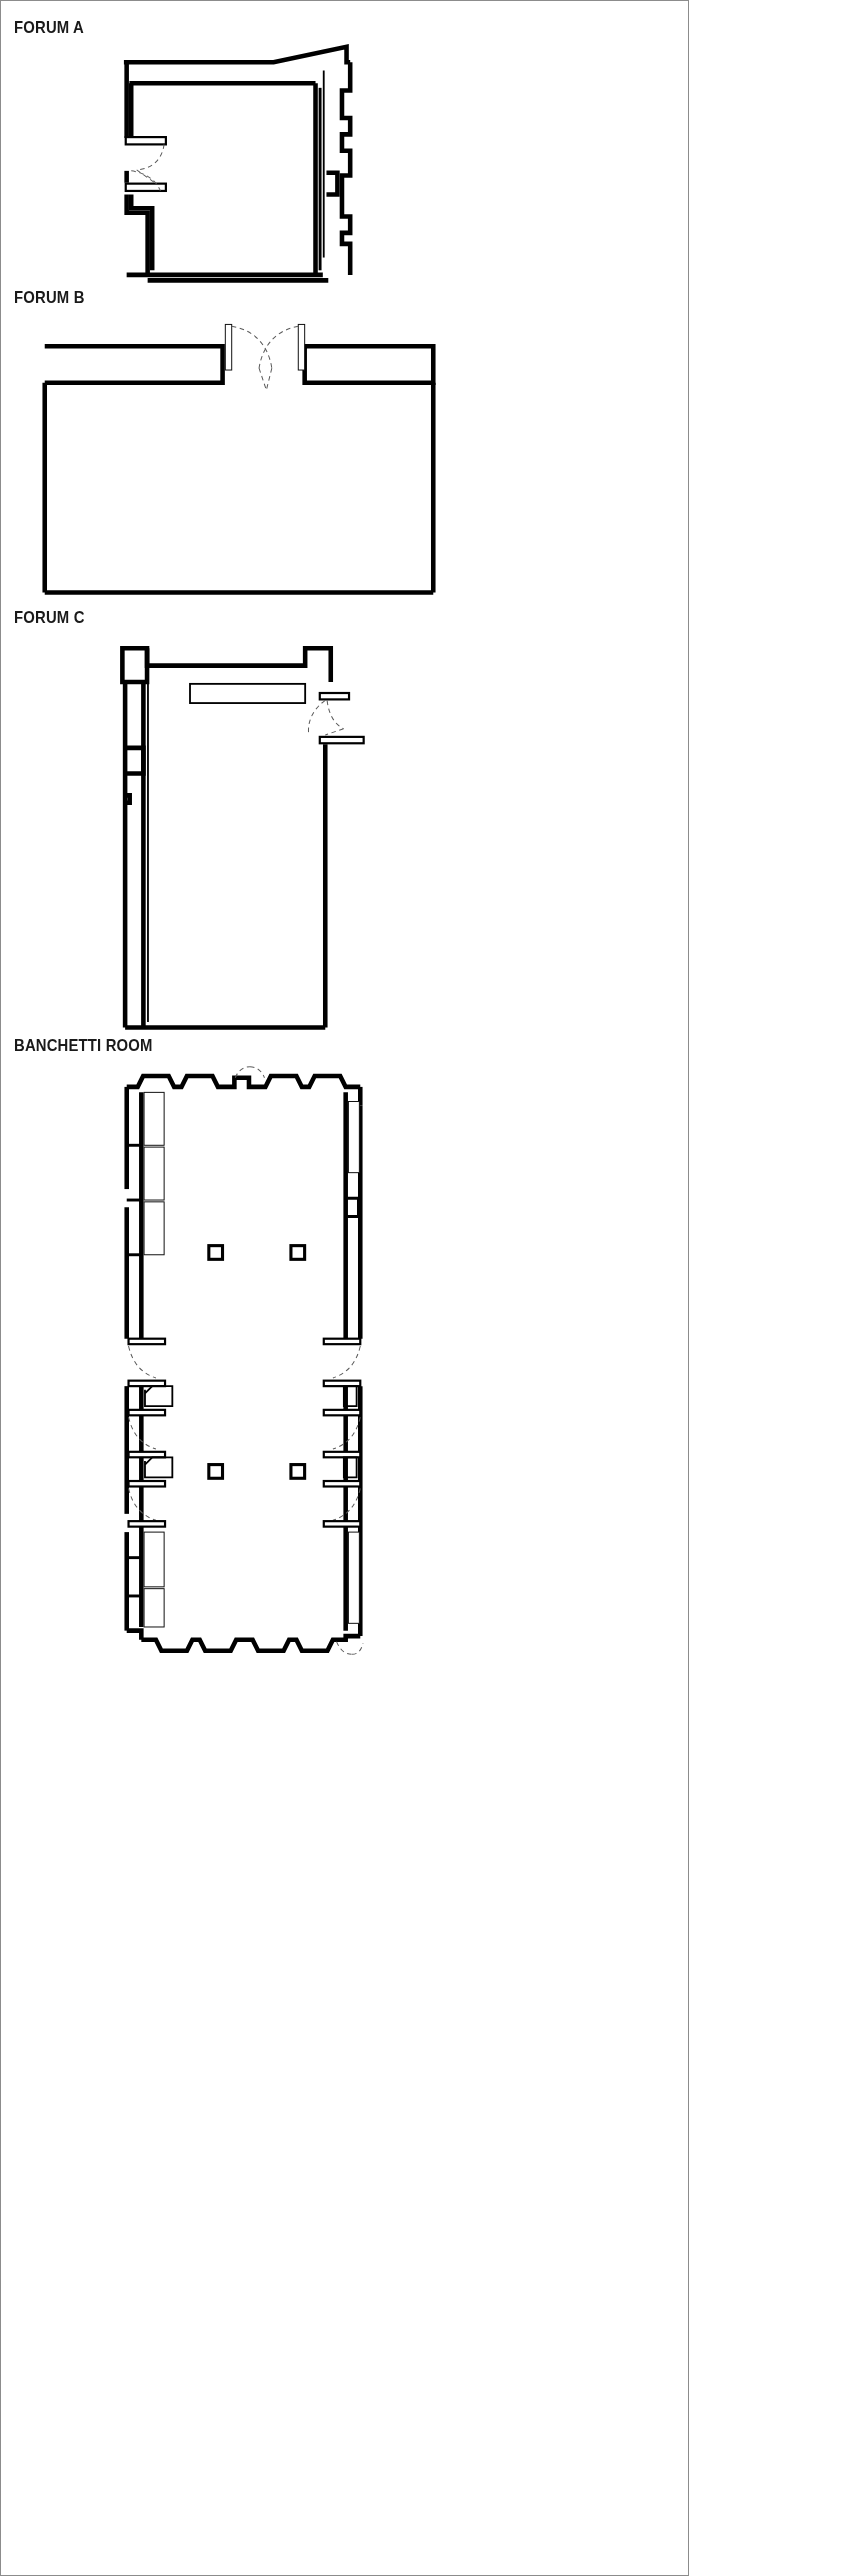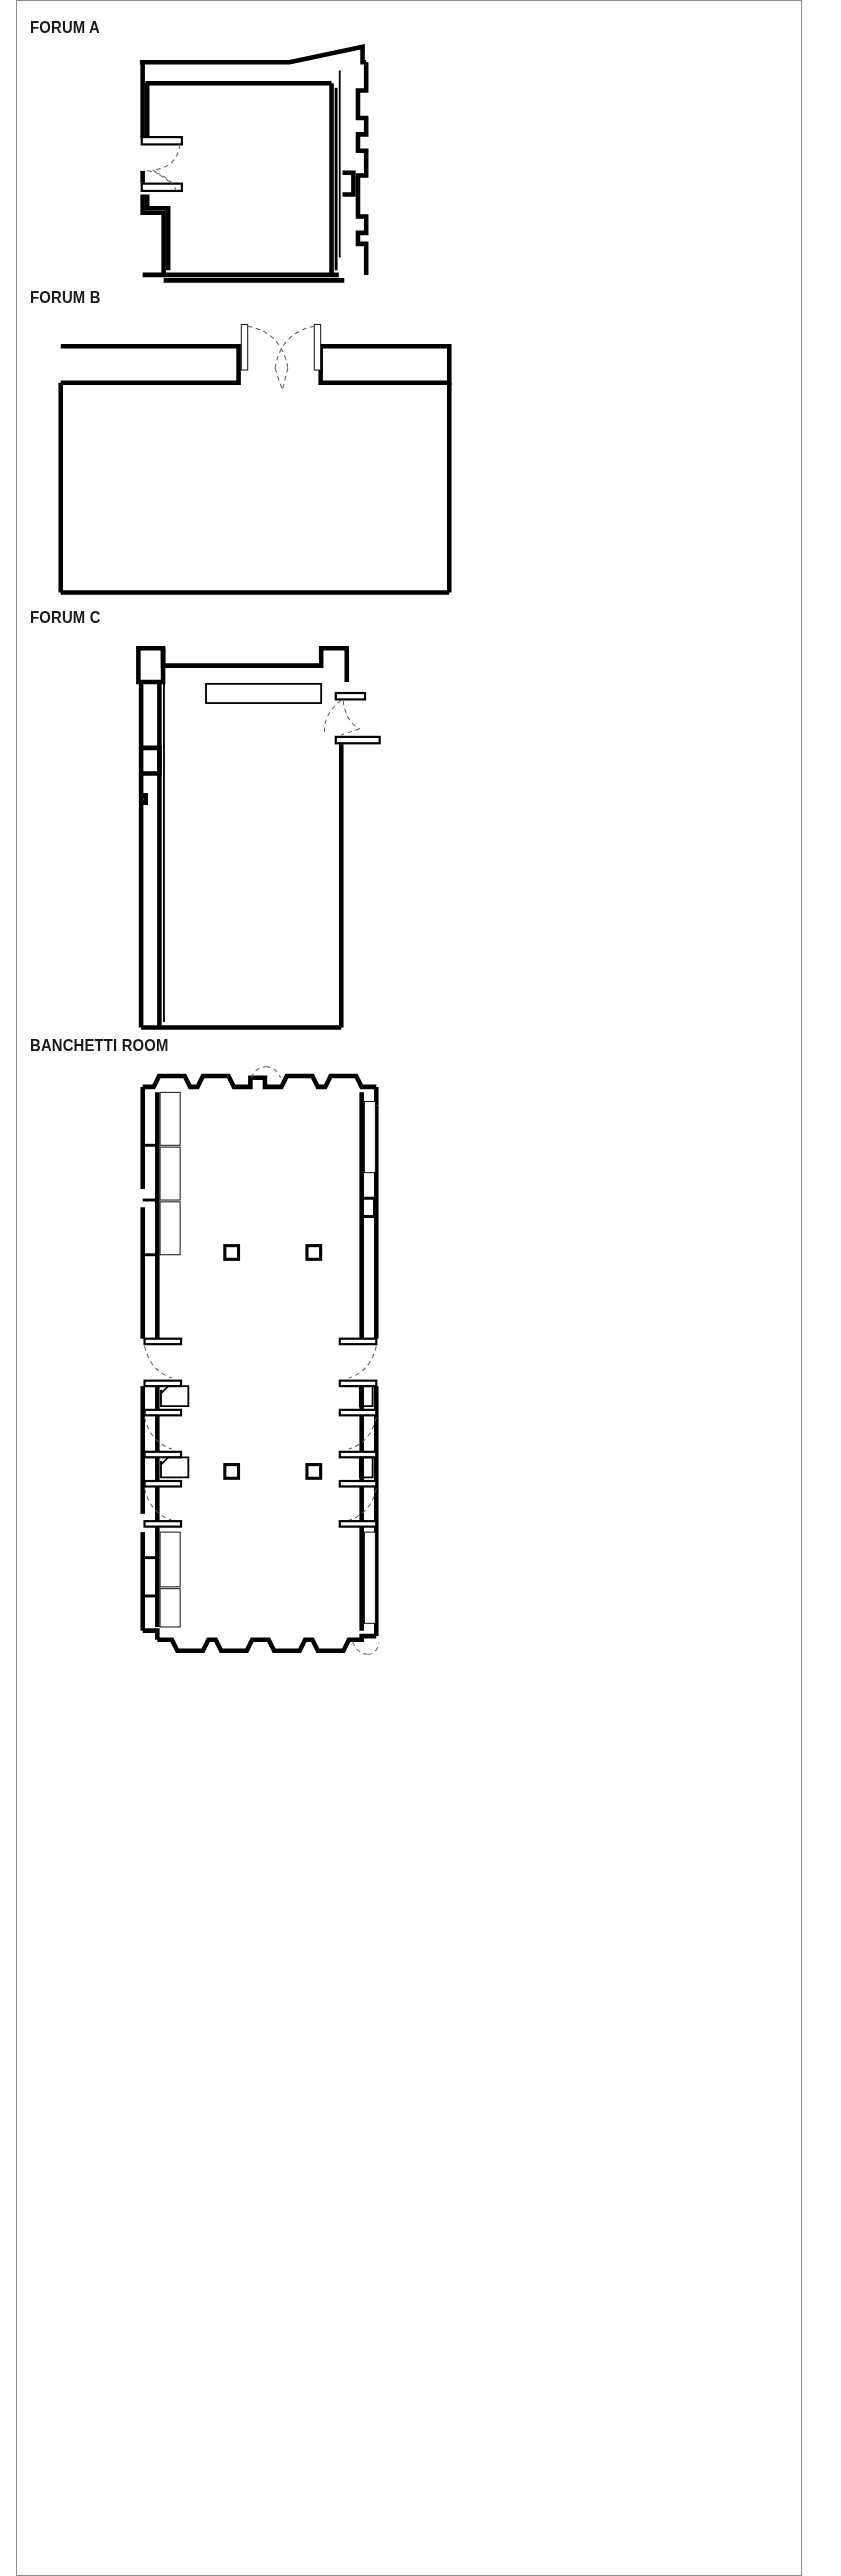--- a/index.html
+++ b/index.html
@@ -6,27 +6,26 @@
   html, body {
     margin: 0;
     padding: 0;
     background: #ffffff;
   }
   body {
     font-family: "Liberation Sans", sans-serif;
   }
   #sheet {
     position: relative;
-    width: 786px;
+    width: 689px;
     height: 2576px;
     background: #ffffff;
     border: 0.9px solid #8c8c8c;
     box-sizing: border-box;
     overflow: hidden;
-    margin-left: 16px;
   }
   .plan-block {
     position: absolute;
     left: 0;
     width: 842px;
   }
   .plan-label {
     position: absolute;
     font-family: "Liberation Sans", sans-serif;
     font-weight: bold;

